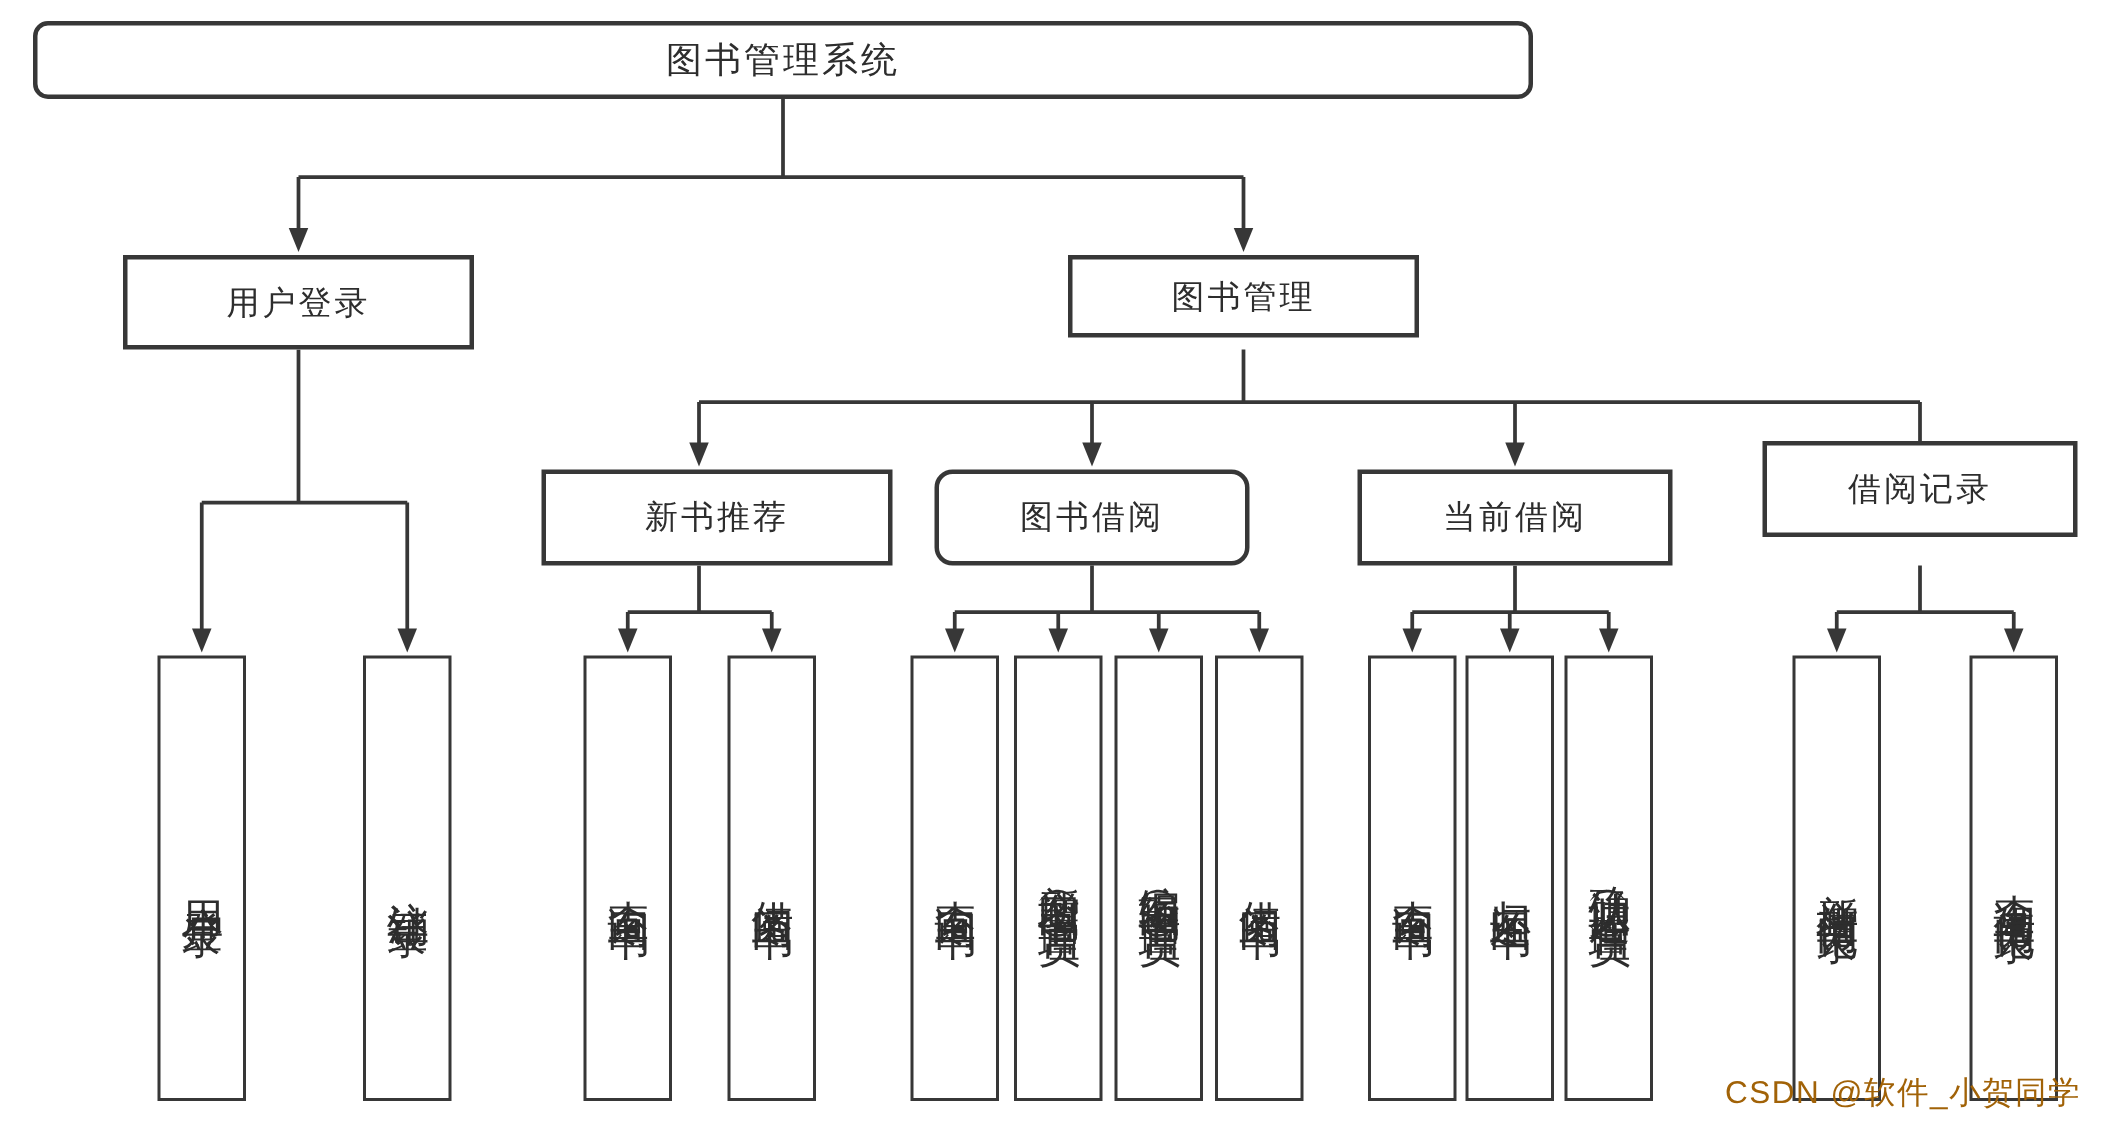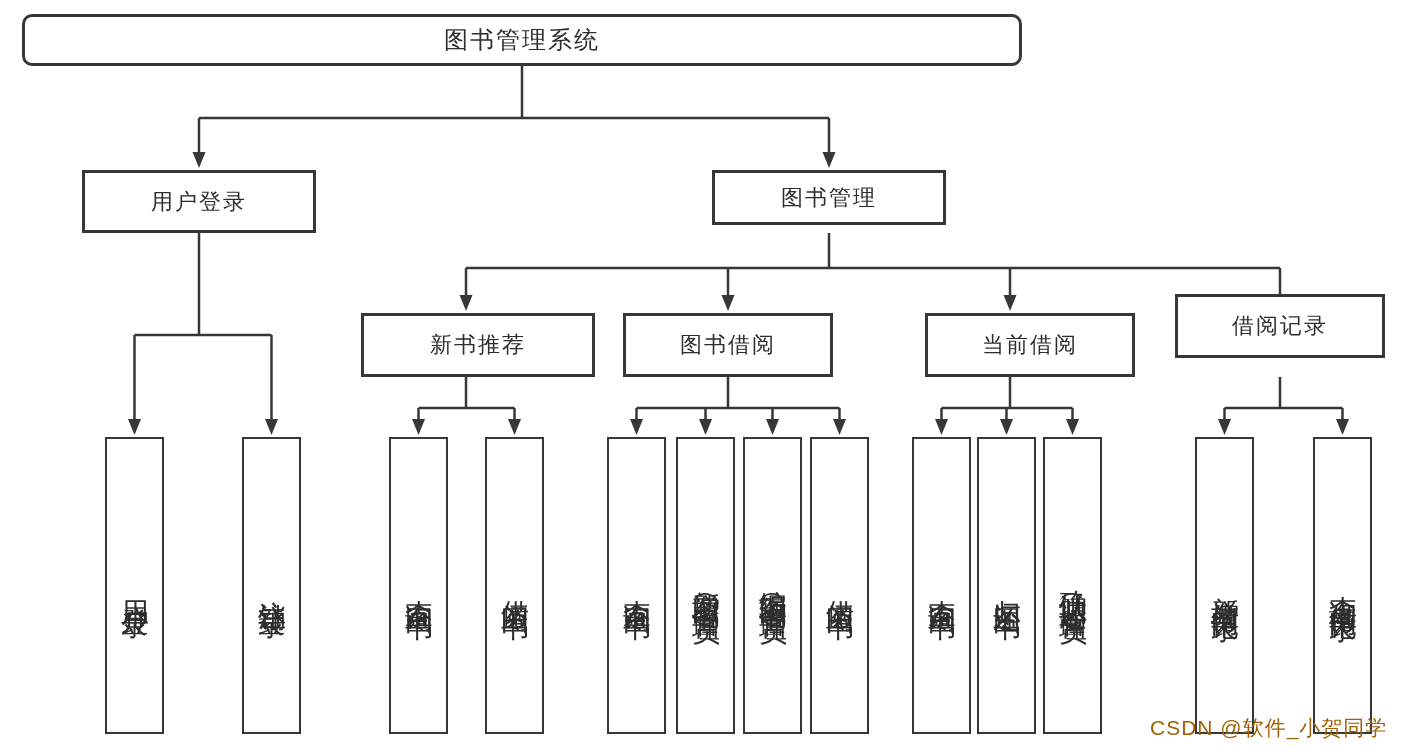--- a/index.html
+++ b/index.html
@@ -149,22 +149,22 @@
       <polygon points="1336,419 1349,419 1342.5,435"></polygon>
     </g>
   </svg>
 
   <div class="node node-h node-root" style="left:22px; top:14px; width:1000px; height:52px;border-radius:10px;">图书管理系统</div>
 
   <div class="node node-h" style="left:82px; top:170px; width:234px; height:63px;">用户登录</div>
   <div class="node node-h" style="left:712px; top:170px; width:234px; height:55px;">图书管理</div>
 
   <div class="node node-h" style="left:361px; top:313px; width:234px; height:64px;">新书推荐</div>
-  <div class="node node-h" style="left:623px; top:313px; width:210px; height:64px;">图书借阅</div>
-  <div class="node node-h" style="left:905px; top:313px; width:210px; height:64px;margin-left:20px;">当前借阅</div>
+  <div class="node node-h" style="left:623px; top:313px; width:210px; height:64px;border-radius:12px;">图书借阅</div>
+  <div class="node node-h" style="left:905px; top:313px; width:210px; height:64px;">当前借阅</div>
   <div class="node node-h" style="left:1175px; top:294px; width:210px; height:64px;">借阅记录</div>
 
   <div class="node node-v" style="left:105px; top:437px; width:59px; height:297px;">
     <span class="vtext">用户登录</span>
   </div>
   <div class="node node-v" style="left:242px; top:437px; width:59px; height:297px;">
     <span class="vtext">注销登录</span>
   </div>
 
   <div class="node node-v" style="left:389px; top:437px; width:59px; height:297px;">

